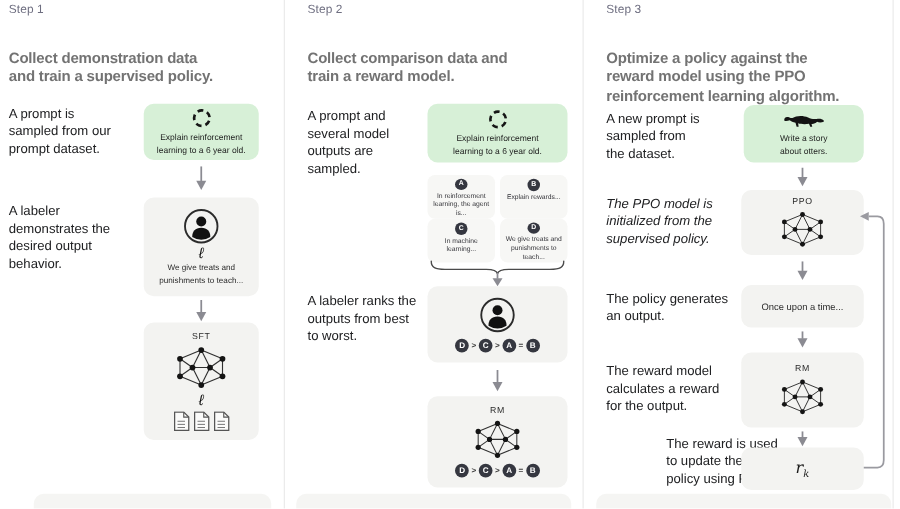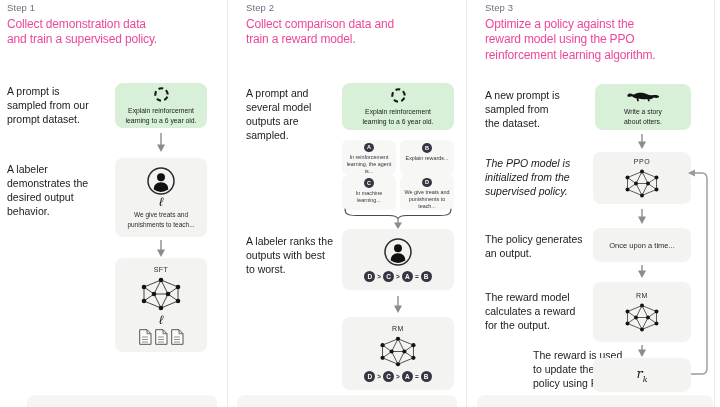--- a/index.html
+++ b/index.html
@@ -1,21 +1,21 @@
 <!DOCTYPE html>
 <html><head>
 <meta charset="utf-8">
 <style>
   html,body{margin:0;padding:0;background:#ffffff;}
   .canvas{position:relative;width:720px;height:407px;background:#ffffff;overflow:hidden;
           font-family:"Liberation Sans",sans-serif;color:#202123;}
   .abs{position:absolute;}
   .divider{position:absolute;top:0;width:1px;height:407px;background:#ebebeb;}
   .step-label{font-size:9.5px;color:#6e6e80;letter-spacing:.1px;}
-  .heading{font-size:12px;font-weight:normal;line-height:1.28;color:#ec4899;letter-spacing:-.15px;white-space:pre-line;}
+  .heading{font-size:12px;font-weight:bold;line-height:1.28;color:#737373;letter-spacing:-.15px;white-space:pre-line;margin-top:22px;}
   .ann{font-size:10.5px;line-height:1.34;color:#202123;white-space:pre-line;}
   .box{position:absolute;border-radius:8px;display:flex;flex-direction:column;align-items:center;justify-content:center;text-align:center;}
   .green{background:#d7f0d7;}
   .gray{background:#f3f3f1;}
   .chip{position:absolute;background:#f7f7f5;border-radius:6px;display:flex;flex-direction:column;align-items:center;padding-top:3px;}
   .boxcaption{font-size:6.8px;line-height:1.42;color:#1c1c1c;white-space:pre-line;margin-top:3px;}
   .smallcaption{font-size:6.5px;line-height:1.4;color:#2a2a2a;white-space:pre-line;margin-top:2px;}
   .mlabel{font-size:7px;color:#2a2a2a;letter-spacing:.5px;margin-bottom:4px;}
   .rank{display:flex;align-items:center;gap:2px;margin-top:4px;}
   .rc{width:11px;height:11px;border-radius:50%;background:#353740;color:#ffffff;font-size:6.5px;font-weight:bold;
@@ -148,21 +148,21 @@
 
   <div class="abs step-label" style="left:246px;top:2px;">Step 2</div>
   <div class="abs heading" style="left:246px;top:17px;width:212px;">Collect comparison data and
 train a reward model.</div>
 
   <div class="abs ann" style="left:246px;top:86px;">A prompt and
 several model
 outputs are
 sampled.</div>
   <div class="abs ann" style="left:246px;top:234px;">A labeler ranks the
-outputs with best
+outputs from best
 to worst.</div>
 
   <div class="box green" style="left:342px;top:83px;width:112px;height:47px;">
     <span>
       <svg width="17" height="17" viewBox="0 0 17 17">
           <circle cx="8.5" cy="8.5" r="6.2" fill="none" stroke="#161616" stroke-width="2.1" stroke-dasharray="4.6,3.2" transform="rotate(20 8.5 8.5)"></circle>
         </svg>
     </span>
     <div class="boxcaption">Explain reinforcement
 learning to a 6 year old.</div>

